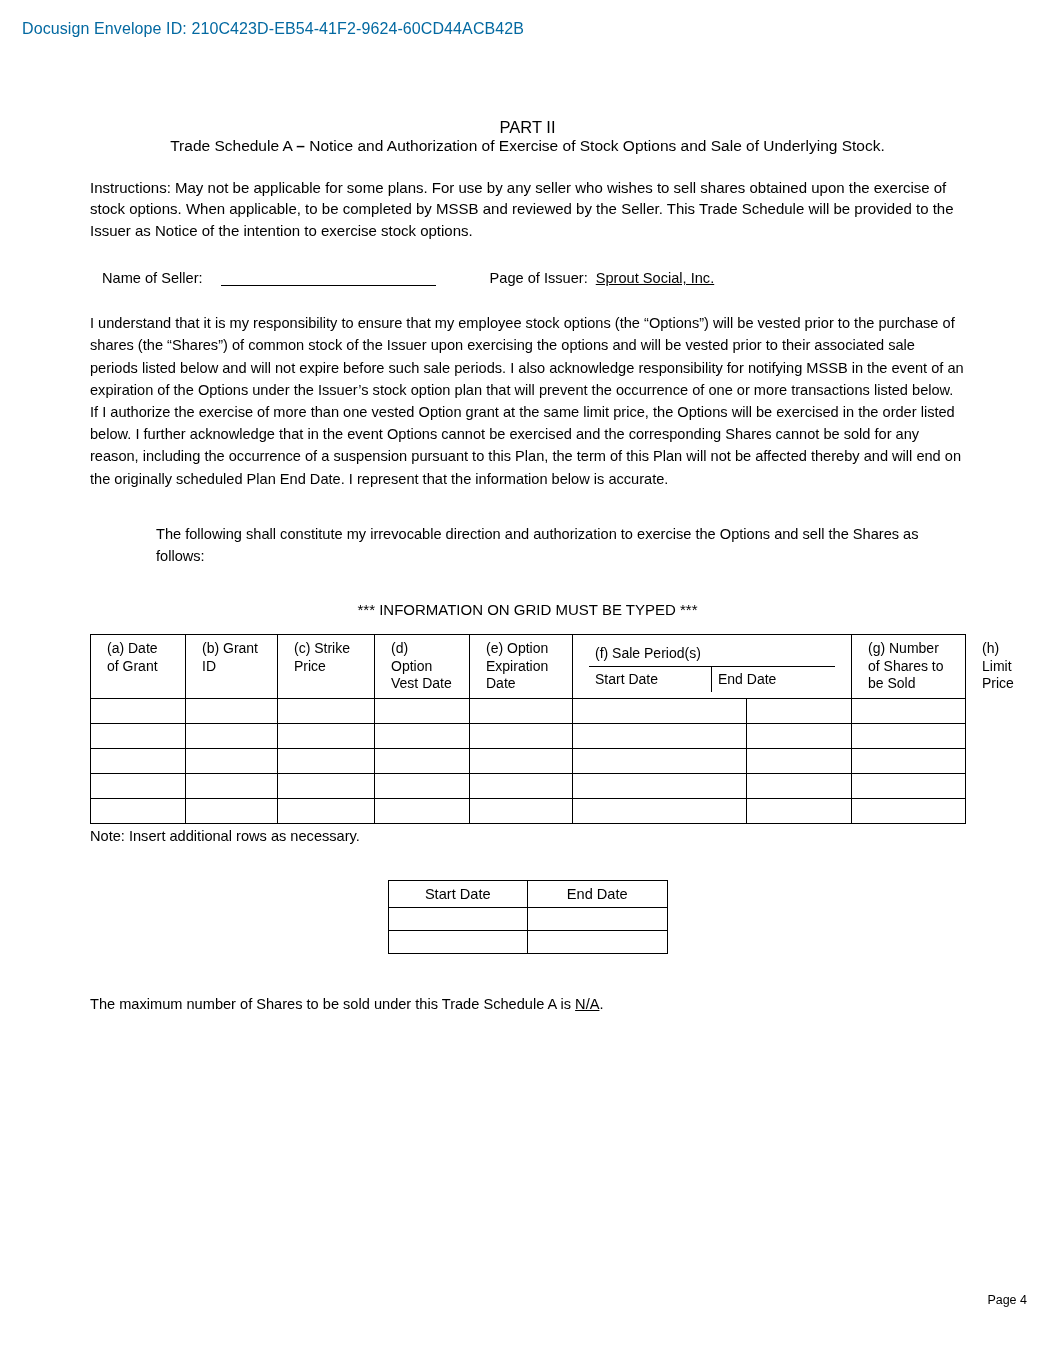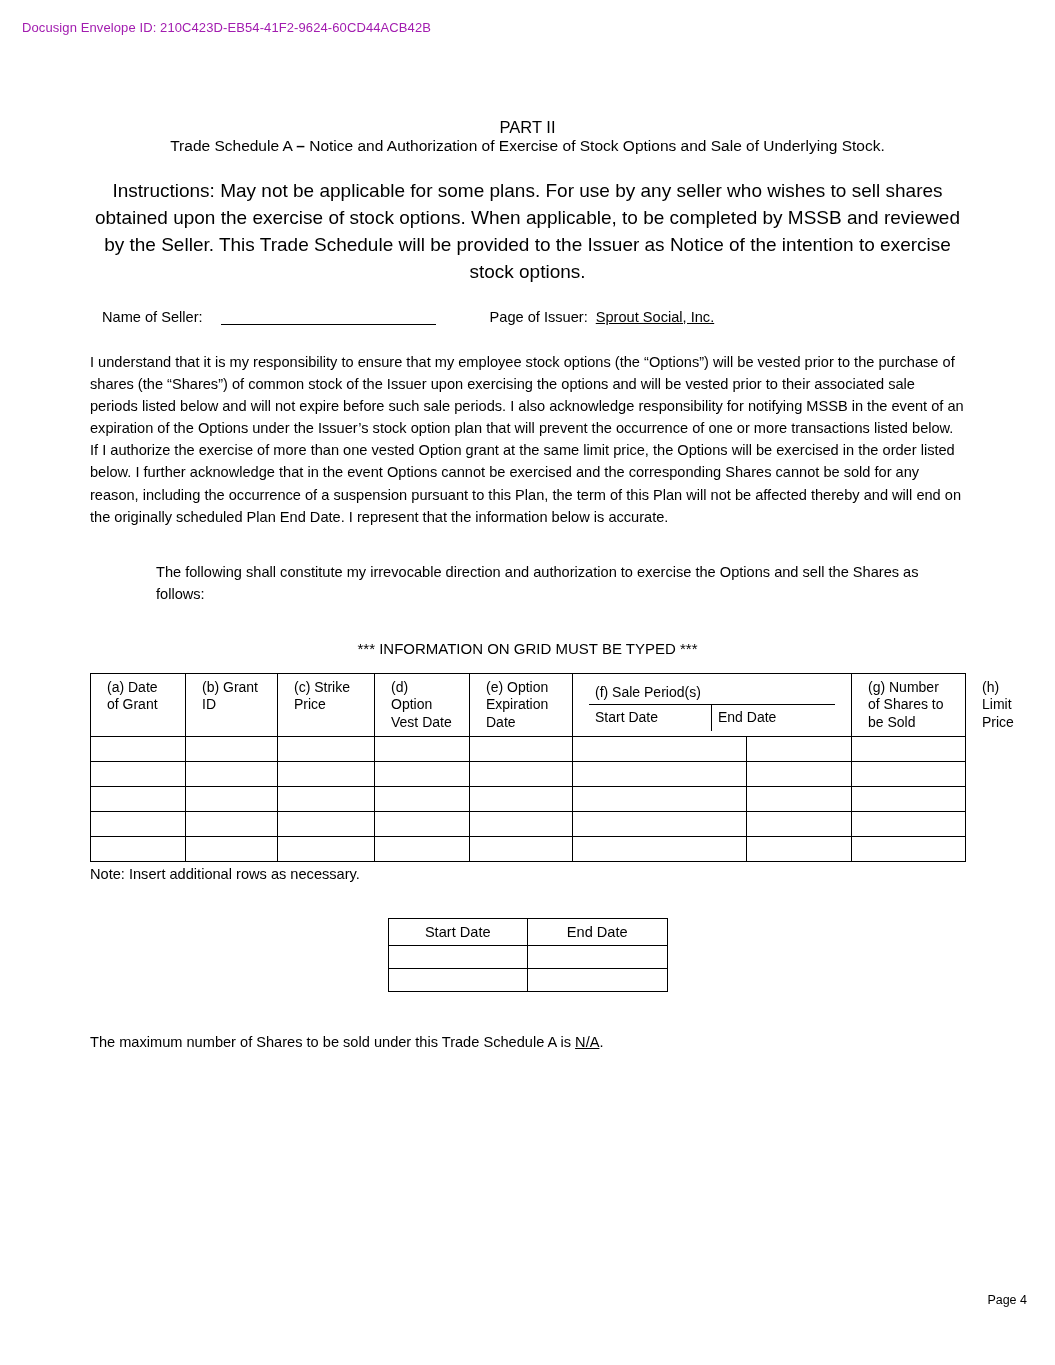--- a/index.html
+++ b/index.html
@@ -18,23 +18,23 @@
   .page {
     position: relative;
     width: 1055px;
     height: 1365px;
     box-sizing: border-box;
   }
   .envelope-id {
     position: absolute;
     top: 20px;
     left: 22px;
-    font-size: 13px;
+    font-size: 16px;
     letter-spacing: 0.1px;
-    color: #a21caf;
+    color: #0369a1;
   }
   .content {
     position: absolute;
     left: 90px;
     top: 118px;
     width: 875px;
   }
   .part-title {
     text-align: center;
     font-size: 16.5px;
@@ -42,24 +42,24 @@
   .subtitle {
     text-align: center;
     font-size: 15.5px;
     margin: 0 0 22px 0;
     padding: 0 8px;
   }
   .subtitle .bold {
     font-weight: bold;
   }
   .instructions {
-    font-size: 19px;
+    font-size: 15px;
     line-height: 1.43;
-    text-align: center;
-    margin-bottom: 23px;
+    text-align: left;
+    margin-bottom: 29px;
   }
   .name-row {
     display: flex;
     align-items: flex-start;
     font-size: 14.6px;
     margin: 0 0 26px 0;
     padding-left: 12px;
   }
   .name-seller-label { white-space: nowrap; }
   .seller-blank {

